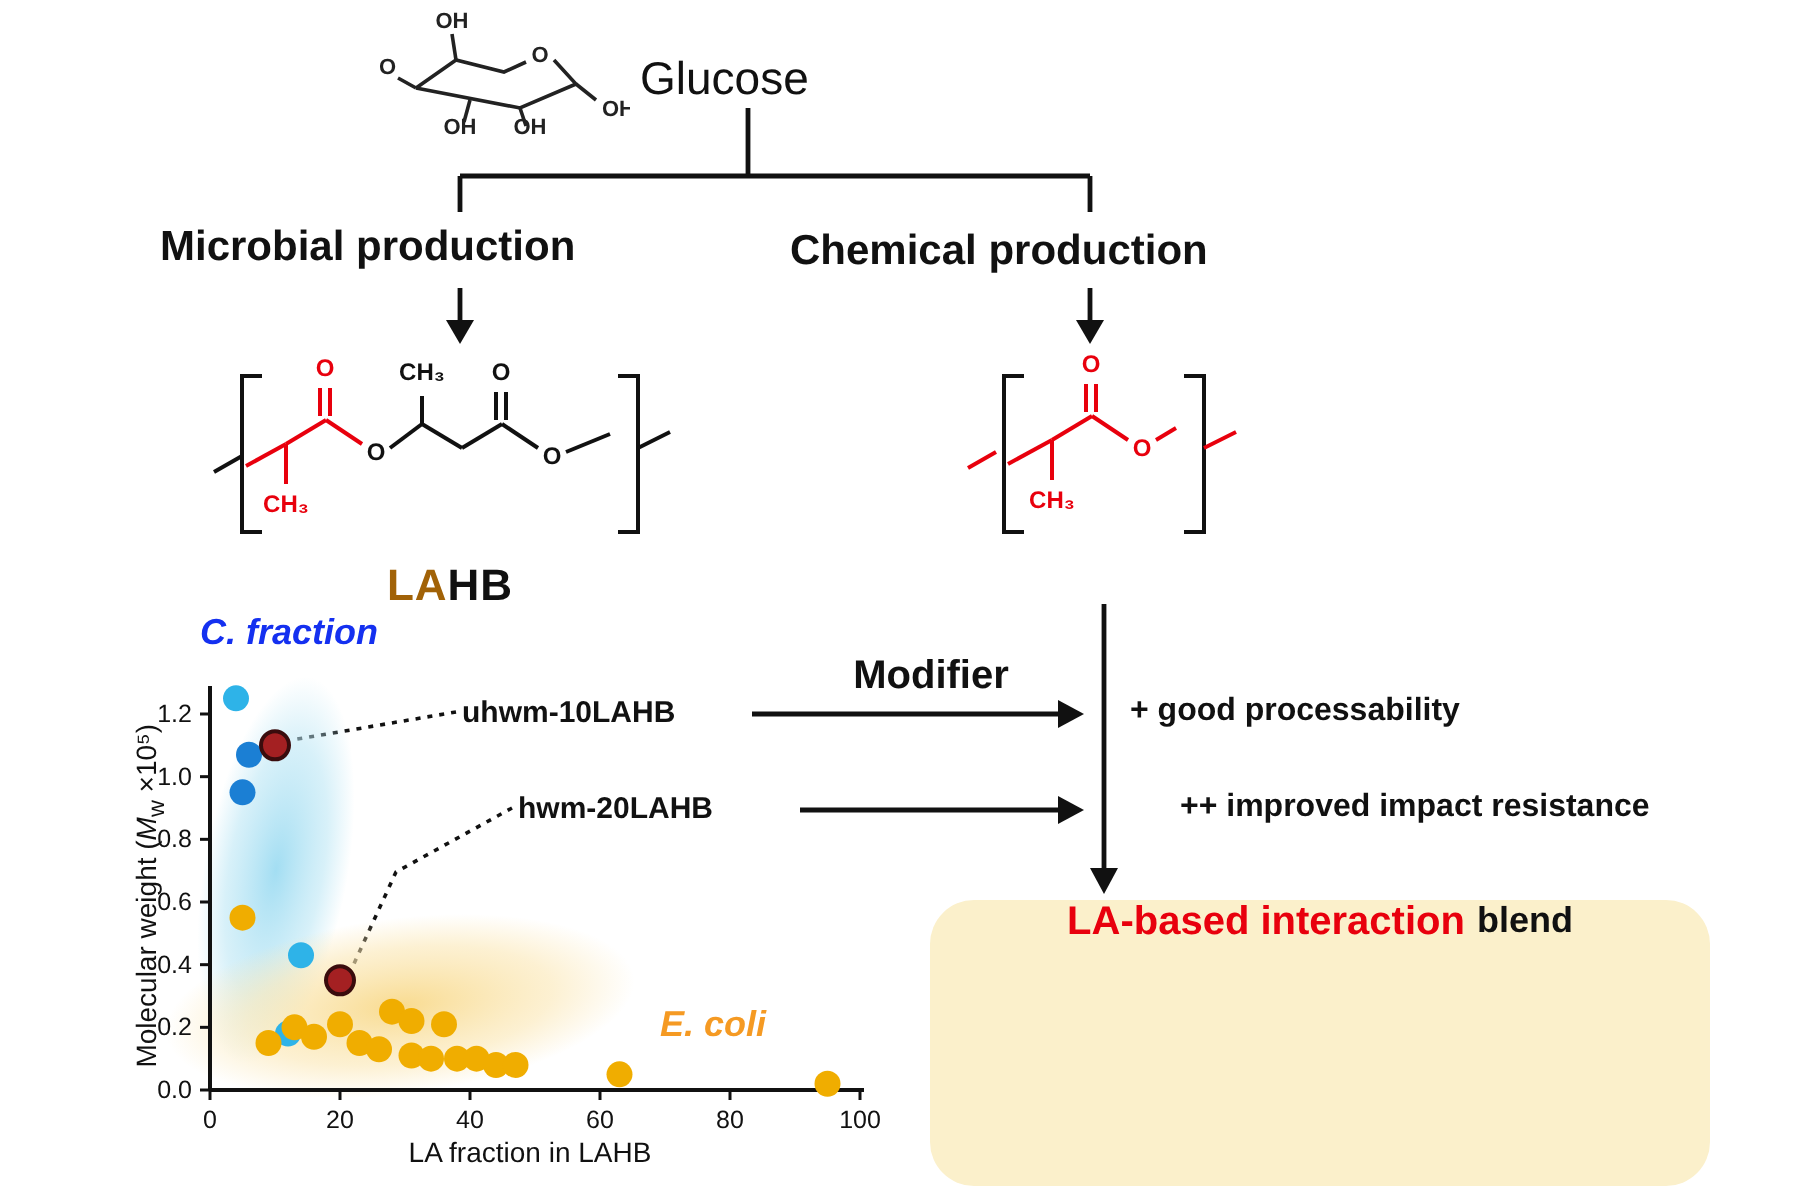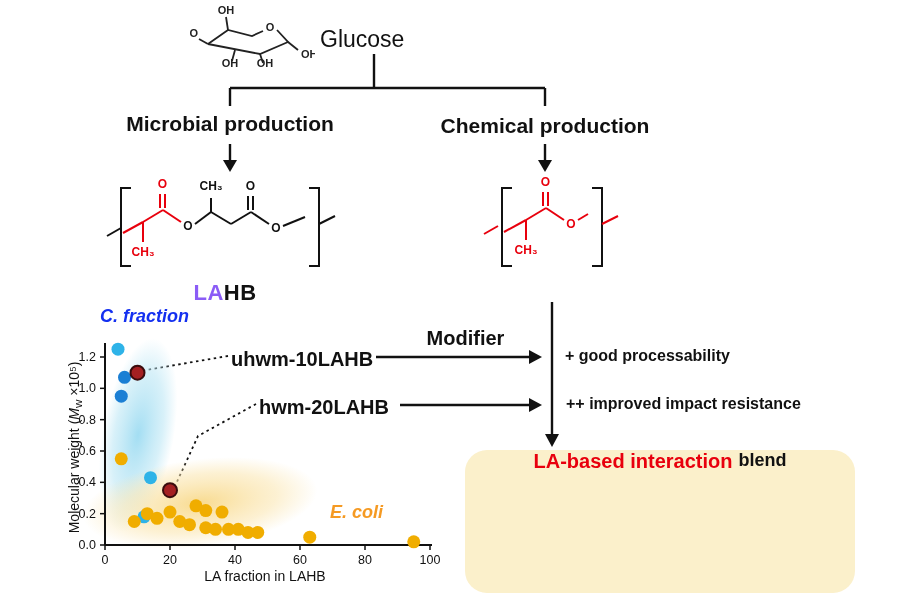--- a/index.html
+++ b/index.html
@@ -1,29 +1,29 @@
 <!DOCTYPE html>
 <html><head>
 <meta charset="utf-8">
 <style>
   *{margin:0;padding:0;box-sizing:border-box}
   html,body{width:900px;height:600px;background:#fff;overflow:hidden;
     font-family:"Liberation Sans","DejaVu Sans",sans-serif;color:#111}
   .stage{position:relative;width:860px;height:600px;background:#fff}
   .abs{position:absolute}
-  .heading{font-weight:bold;font-size:21px;text-align:center;white-space:nowrap}
+  .heading{font-weight:bold;font-size:21px;text-align:left;white-space:nowrap}
   .glucose-label{font-weight:normal;font-size:23px}
   .poly-label{font-weight:bold;font-size:22px;text-align:center;letter-spacing:.5px}
-  .red{color:#8b5cf6}
+  .red{color:#a16207}
   .blk{color:#111}
   .species{font-weight:bold;font-style:italic;font-size:18px;white-space:nowrap}
   .c-necator{color:#1430f0}
   .e-coli{color:#f59a23}
   .modifier{font-weight:bold;font-size:20px;text-align:center}
-  .anno{font-weight:bold;font-size:20px;white-space:nowrap}
+  .anno{font-weight:bold;font-size:15px;white-space:nowrap}
   .benefit{font-weight:bold;font-size:16px;white-space:nowrap}
   .axis-label{font-size:14px;text-align:center;white-space:nowrap}
   .ylabel{transform:rotate(-90deg)}
   .blend-box{background:#fbf0cb;border-radius:22px;text-align:center;
     display:flex;flex-direction:row;justify-content:center;gap:6px}
   .blend-line1{font-weight:bold;font-size:20px;color:#e8000d}
   .blend-line2{font-weight:bold;font-size:30px;letter-spacing:.5px}
   .blend-line3{font-weight:bold;font-size:18px}
   svg text{font-family:"Liberation Sans","DejaVu Sans",sans-serif}
 </style>
@@ -209,20 +209,20 @@
 
   <div class="abs axis-label" style="left:115px;top:568px;width:300px">LA fraction in LAHB</div>
   <div class="abs axis-label ylabel" style="left:-50px;top:438px;width:250px">
     <span>Molecular weight (</span><i>M</i><sub>w</sub><span> ×10⁵)</span>
   </div>
 
   <div class="abs modifier" style="left:398px;top:327px;width:135px">Modifier</div>
   <div class="abs anno" style="left:231px;top:348px">uhwm-10LAHB</div>
   <div class="abs anno" style="left:259px;top:396px">hwm-20LAHB</div>
   <div class="abs benefit" style="left:565px;top:347px">+ good processability</div>
-  <div class="abs benefit" style="left:566px;top:395px">++ improved impact resistance</div>
+  <div class="abs benefit" style="left:590px;top:395px">++ improved impact resistance</div>
 
   <div class="abs blend-box" style="left:465px;top:450px;width:390px;height:143px">
     <div class="blend-line1">LA-based interaction</div>
     <div class="blend-line3">blend</div>
   </div>
 
 </div>
 
 </body></html>

